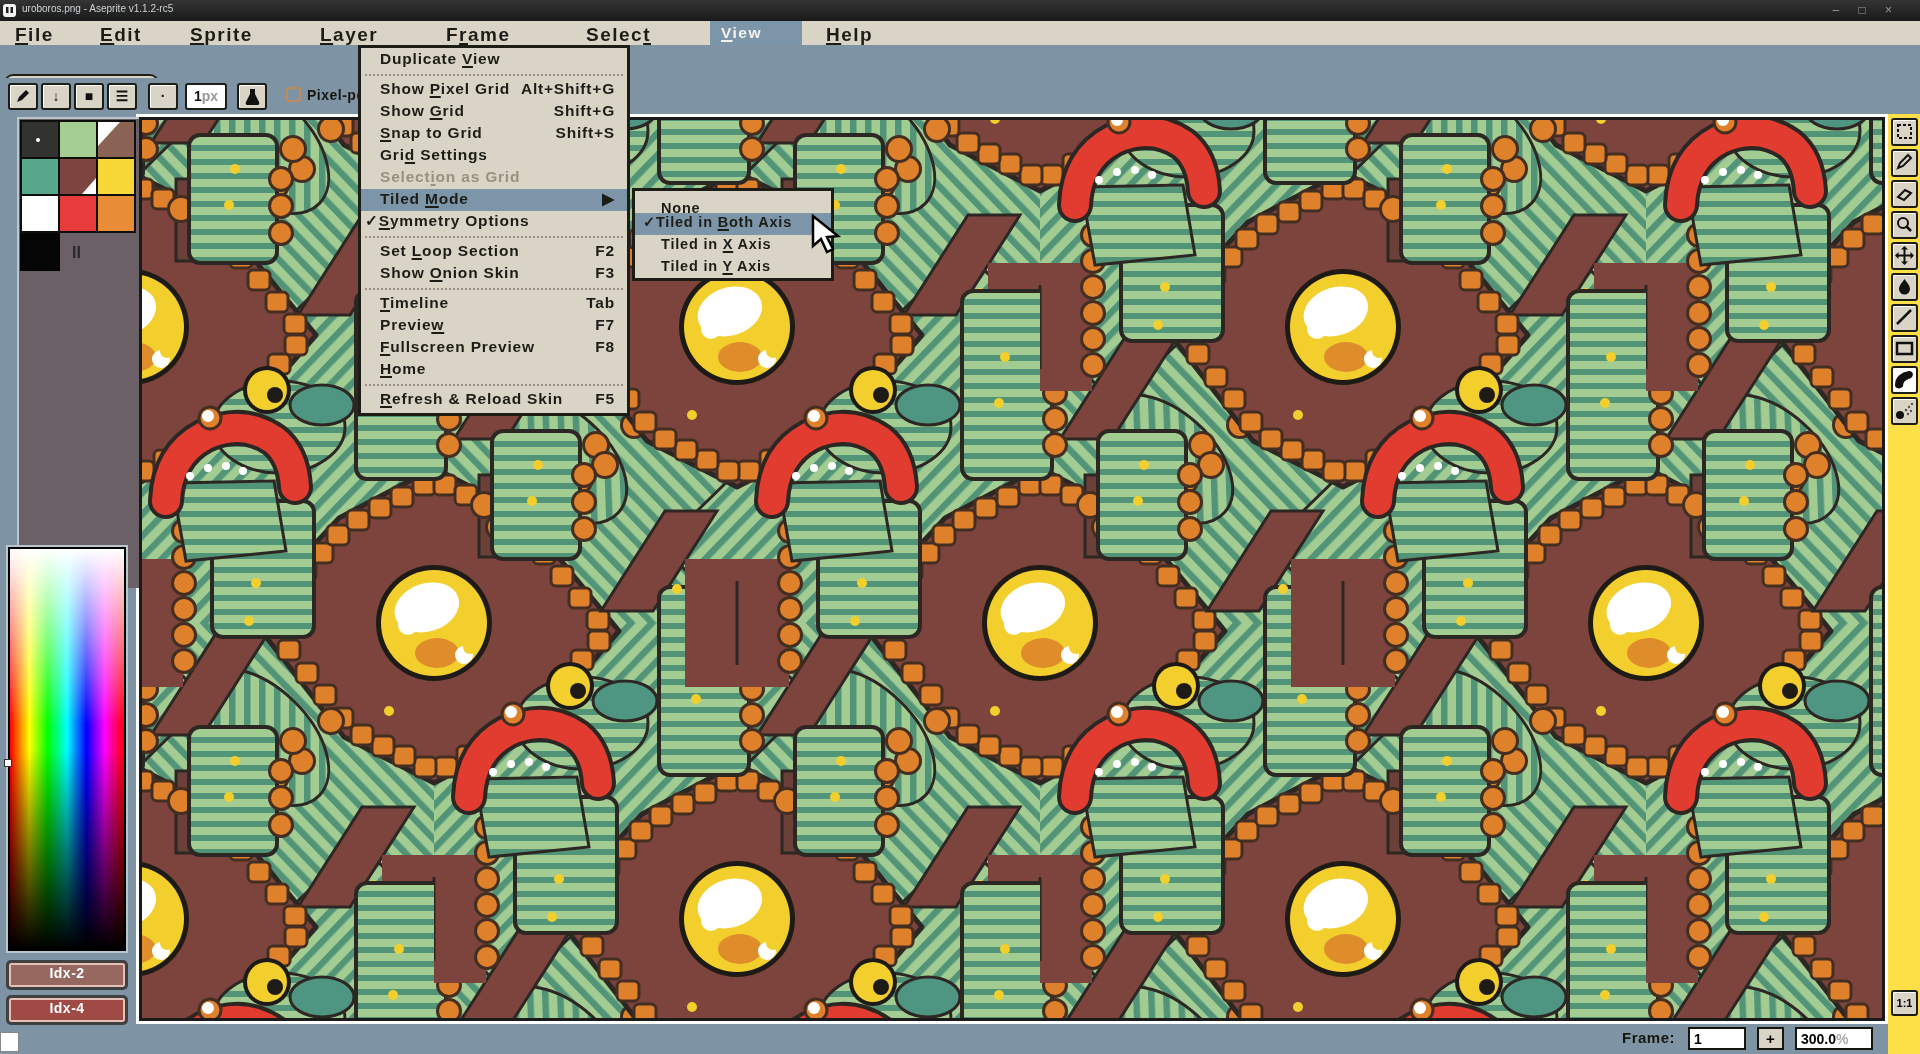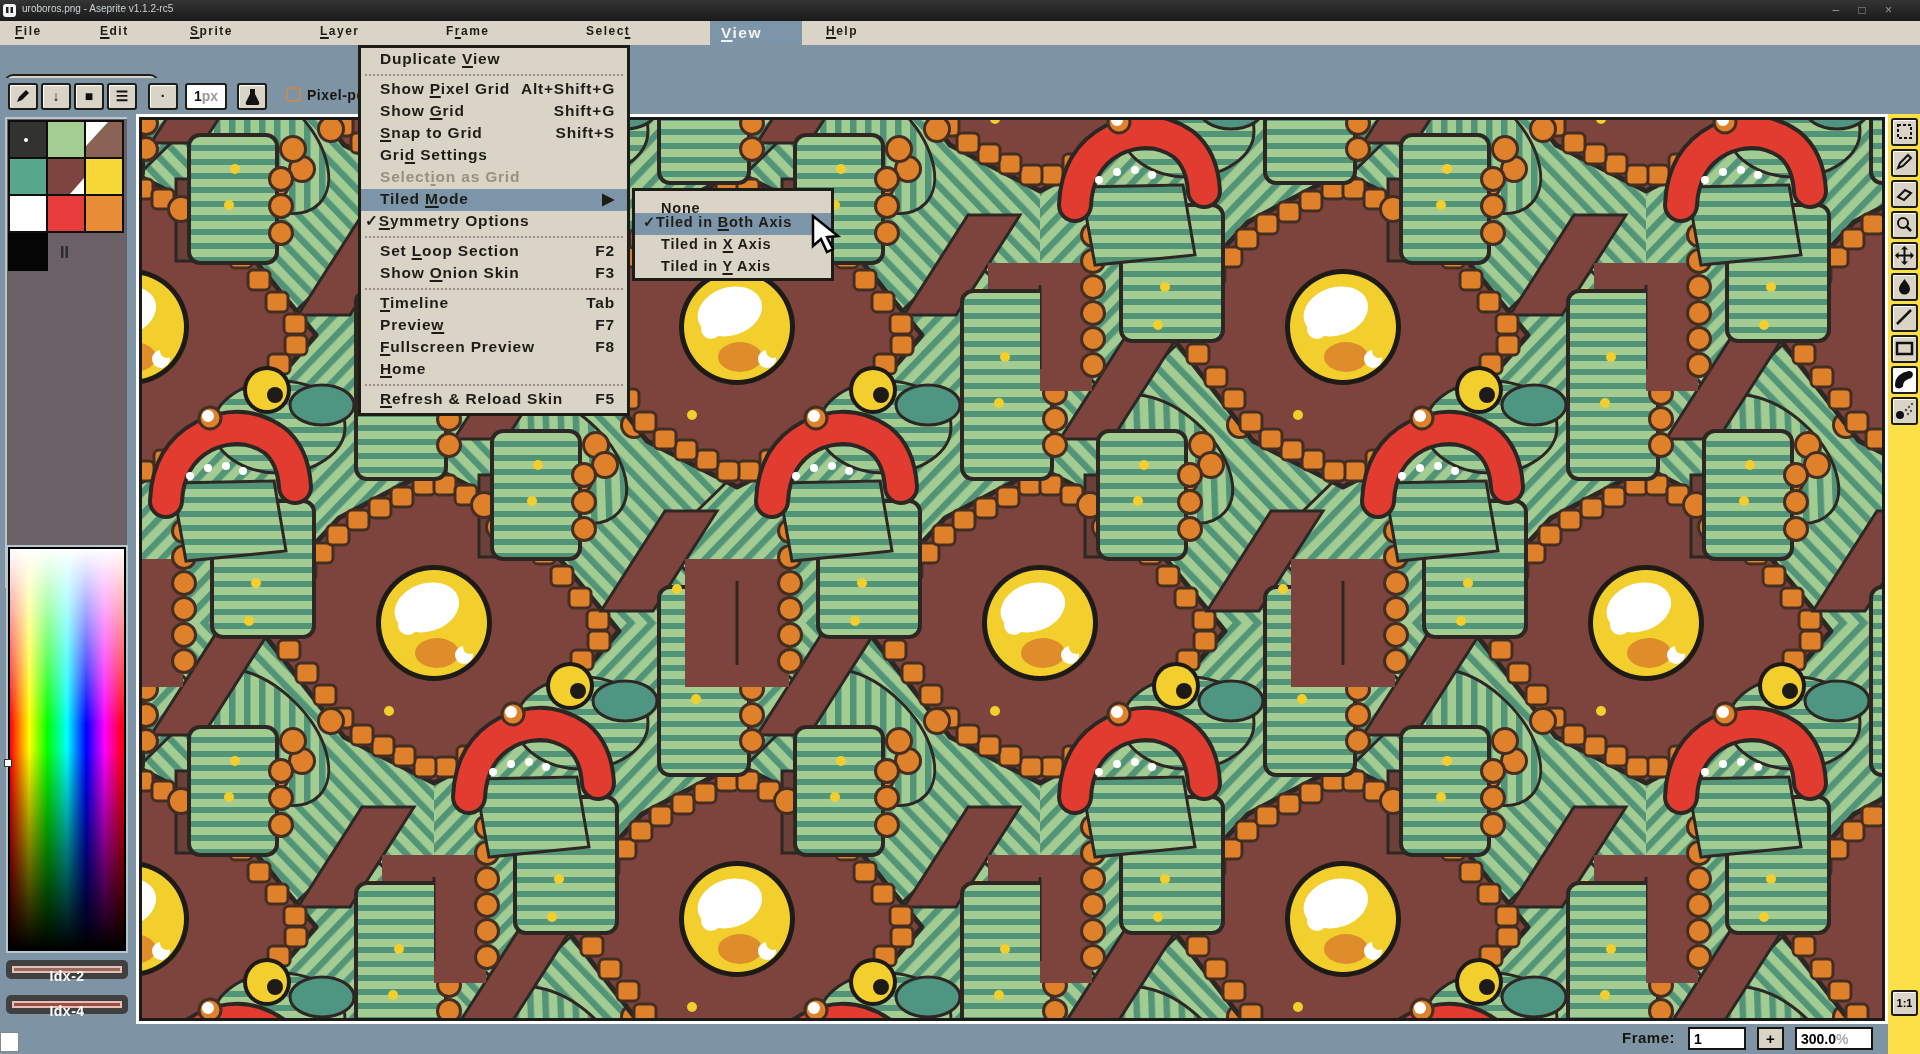--- a/index.html
+++ b/index.html
@@ -1,40 +1,40 @@
 <!DOCTYPE html>
 <html><head><meta charset="utf-8"><style>
 * { margin:0; padding:0; box-sizing:border-box; }
 body { width:1920px; height:1054px; overflow:hidden; background:#7e93a4;
   font-family:"Liberation Sans",sans-serif; position:relative; }
 #titlebar { position:absolute; left:0; top:0; width:1920px; height:21px;
   background:linear-gradient(#343434,#1a1a1a); }
 #titlebar .t { position:absolute; left:22px; top:3px; color:#ccd4d9; font-size:10px; }
 #menubar { position:absolute; left:0; top:21px; width:1920px; height:24px; background:#d9d4c6; }
-.mi { position:absolute; top:3px; color:#1d1d18; font-size:12px; font-weight:bold; letter-spacing:1.5px; }
+.mi { position:absolute; top:3px; color:#1d1d18; font-size:19px; font-weight:bold; letter-spacing:1.5px; }
 #viewhl { position:absolute; left:710px; top:0px; width:92px; height:24px; background:#7d95a9; }
 #viewhl span { position:absolute; left:11px; top:3px; color:#f2f2ee; font-size:15.5px; font-weight:bold; letter-spacing:1.5px; }
 #tabrow { position:absolute; left:0; top:45px; width:1920px; height:33px; background:#7e93a4; }
 #tab { position:absolute; left:4px; top:1px; width:155px; height:34px; background:#d9d4c6;
   border:2px solid #20201c; border-bottom:none; border-radius:9px 9px 0 0;margin-top:28px; }
 #tab span { position:absolute; left:10px; top:6px; font-size:15px; font-weight:bold; color:#35352d; letter-spacing:1px; }
 #tab .x { left:auto; right:10px; color:#6a7c88; font-size:14px; }
 #toolrow { position:absolute; left:0; top:78px; width:1920px; height:36px; background:#7e93a4; }
 .tbtn { position:absolute; top:5px; width:30px; height:27px; background:#d9d4c6;
   border:2px solid #1d1d18; box-shadow:inset 1px 1px 0 #fff; border-radius:3px;
   text-align:center; font-weight:bold; color:#111; font-size:14px; line-height:23px; }
 #dock { position:absolute; left:0; top:114px; width:136px; height:940px; background:#7e93a4; }
-#palpanel { position:absolute; left:5px; top:3px; width:122px; height:471px; background:#6b6066;
+#palpanel { position:absolute; left:17px; top:3px; width:122px; height:471px; background:#6b6066;
   border-left:2px solid #b9c6ce; border-top:2px solid #b9c6ce; }
 #spectrum { position:absolute; left:6px; top:431px; width:122px; height:408px;
   border:2px solid #b9c6ce; background:#000; }
 #spec-in { position:absolute; left:2px; top:2px; width:114px; height:400px;
   background:linear-gradient(to bottom, #ffffff 0%, rgba(255,255,255,0) 44%, rgba(0,0,0,0) 50%, #000000 100%),
   linear-gradient(to right, #f00,#ff0 17%,#0f0 33%,#0ff 50%,#00f 67%,#f0f 83%,#f00); }
-.idxbtn { position:absolute; left:6px; width:122px; height:19px; border:6px solid #404040;
+.idxbtn { position:absolute; left:6px; width:122px; height:30px; border:3px solid #404040;
   border-radius:5px; color:#fff; font-weight:bold; font-size:14px; text-align:center; line-height:21px;
   box-shadow:inset 0 0 0 2px #e5c0b4; letter-spacing:0.5px; }
 #rtools { position:absolute; left:1888px; top:114px; width:32px; height:940px; background:#fde047; }
 .rbtn { position:absolute; left:3px; width:27px; height:28px; background:#d9d4c6;
   border:2px solid #1d1d18; border-radius:3px; box-shadow:inset 1px 1px 0 #fff; }
 #menu { position:absolute; left:358px; top:45px; width:272px; height:371px; background:#d9d4c6;
   border:3px solid #1d1d18; z-index:50; }
 .mrow { position:absolute; left:0; width:100%; height:22px; font-size:15.5px; font-weight:bold;
   color:#1d1d18; letter-spacing:0.8px; }
 .mrow .l { position:absolute; left:19px; top:1px; }

